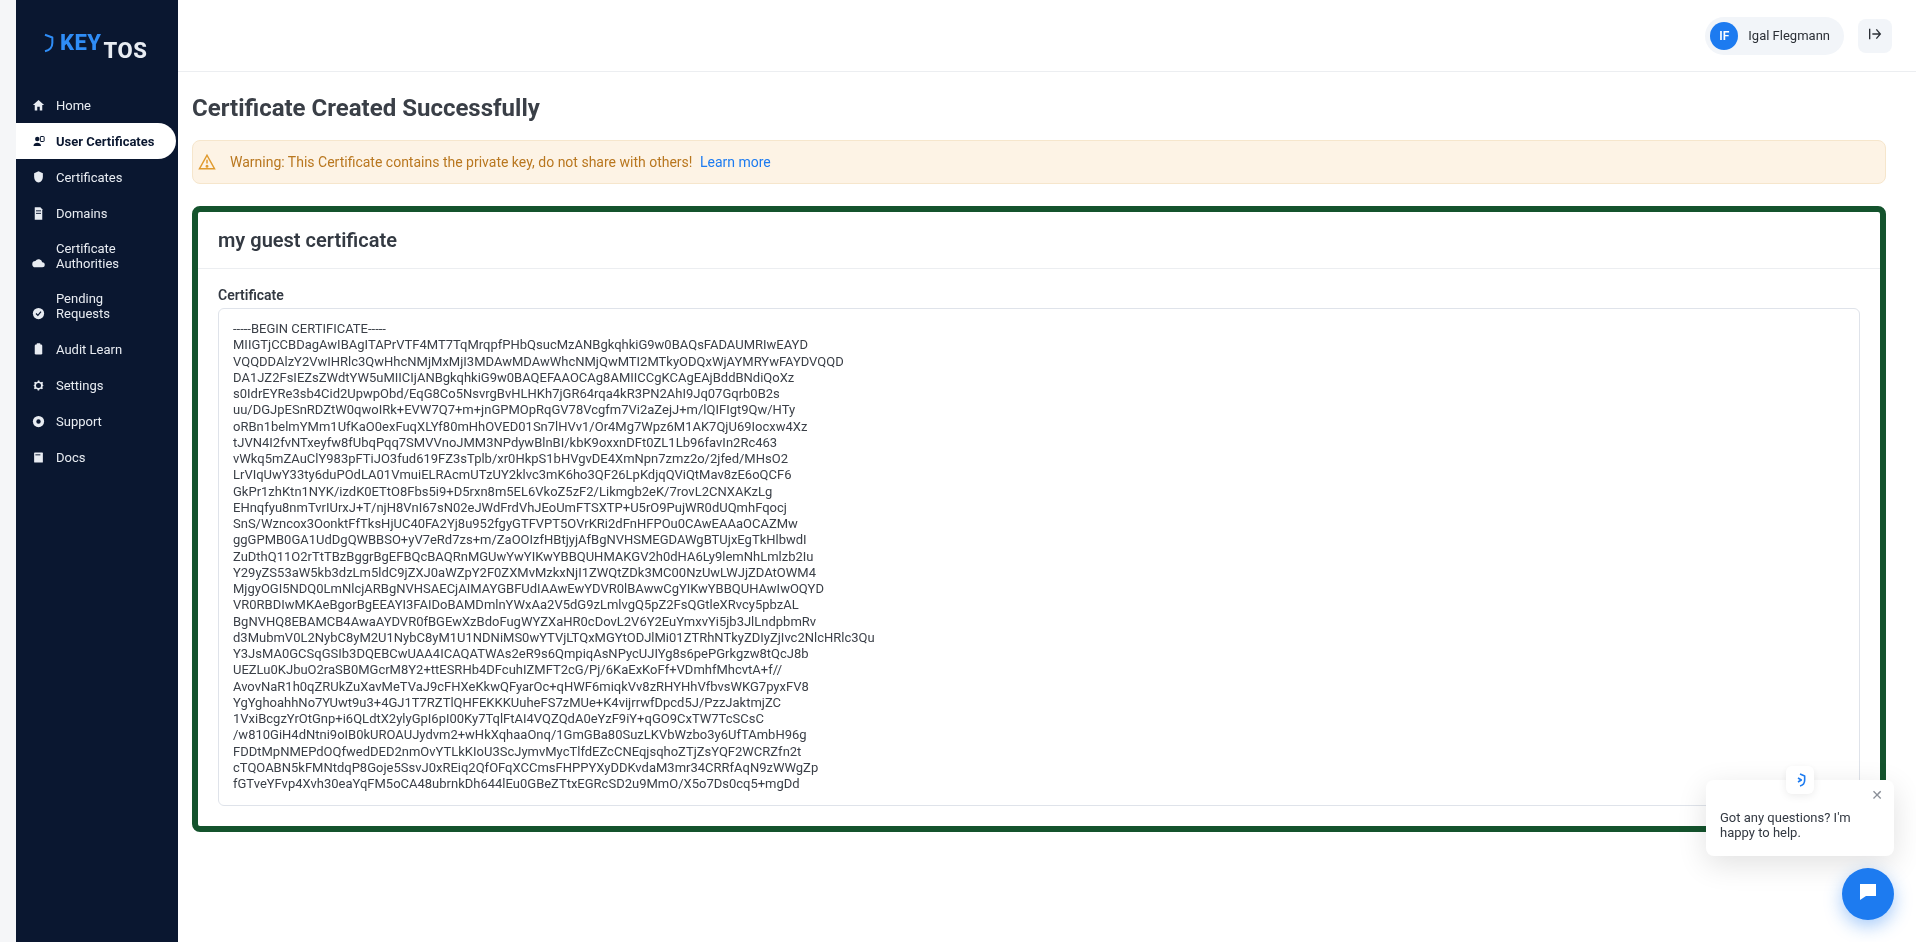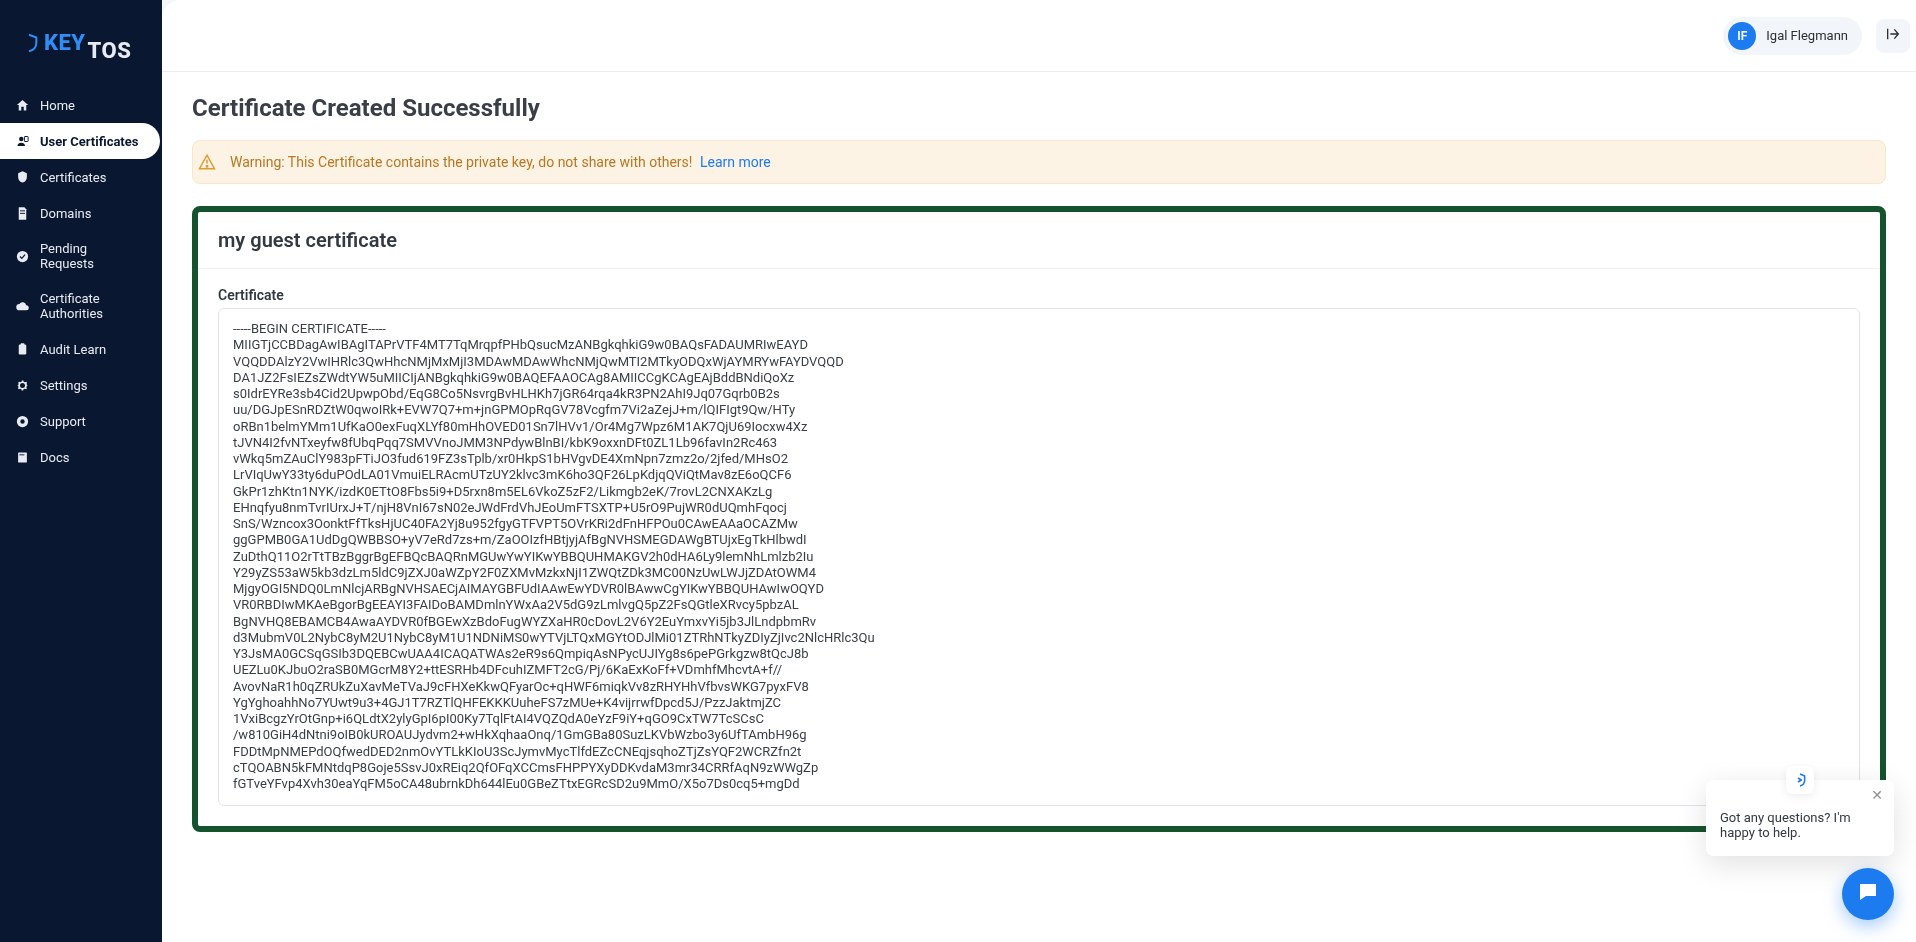--- a/index.html
+++ b/index.html
@@ -8,21 +8,21 @@
     background: #f5f6f8;
     color: #1a1a1a;
     width: 1916px;
     height: 942px;
     overflow: hidden;
   }
 
   
   .sidebar {
     position: fixed;
-    left: 0; top: 0;
+    left: 16px; top: 0;
     width: 162px;
     height: 100%;
     background: #0a1730;
     color: #e8ecf2;
     display: flex;
     flex-direction: column;
     z-index: 10;
   }
   .logo {
     padding: 22px 18px 24px 18px;
@@ -37,21 +37,21 @@
     color: #2f8df7;
     margin-right: 2px;
     display: inline-flex;
   }
   .logo .logo-text-1 { color: #2f8df7; }
   .logo .logo-text-2 { color: #e8ecf2; margin-top: 16px; }
 
   .nav { display: flex; flex-direction: column; gap: 0; }
   .nav-item {
     display: flex;
-    align-items: center;
+    align-items: flex-end;
     gap: 10px;
     padding: 10px 12px 10px 14px;
     font-size: 13px;
     color: #e8ecf2;
     cursor: pointer;
     border-radius: 0 18px 18px 0;
     margin-right: 6px;
   }
   .nav-item.active {
     background: #ffffff;
@@ -75,21 +75,21 @@
     border-top-left-radius: 18px;
     display: flex;
     flex-direction: column;
   }
   .topbar {
     height: 72px;
     border-bottom: 1px solid #eceef1;
     display: flex;
     align-items: center;
     justify-content: flex-end;
-    padding: 0 6px 0 30px;
+    padding: 0 24px 0 30px;
     gap: 14px;
   }
   .user-chip {
     display: flex;
     align-items: center;
     gap: 10px;
     background: #f2f5f9;
     border-radius: 24px;
     padding: 5px 14px 5px 5px;
     cursor: pointer;
@@ -272,33 +272,33 @@
             <path d="M6 2h9l3 3v17H6z"></path>
             <rect x="8" y="7" width="8" height="1.5" fill="#0a1730"></rect>
             <rect x="8" y="11" width="8" height="1.5" fill="#0a1730"></rect>
           </svg>
       </span>
       <span>Domains</span>
     </div>
     <div class="nav-item">
       <span class="nav-icon">
         <svg width="15" height="15" viewBox="0 0 24 24" fill="currentColor">
+            <path d="M7 18a5 5 0 010-10 6 6 0 0111 2 4 4 0 010 8z"></path>
+          </svg>
+      </span>
+      <span>Certificate Authorities</span>
+    </div>
+    <div class="nav-item">
+      <span class="nav-icon">
+        <svg width="15" height="15" viewBox="0 0 24 24" fill="currentColor">
             <circle cx="12" cy="12" r="9"></circle>
             <path d="M8 12l3 3 5-6" stroke="#0a1730" stroke-width="2" fill="none"></path>
           </svg>
       </span>
       <span>Pending Requests</span>
-    </div>
-    <div class="nav-item">
-      <span class="nav-icon">
-        <svg width="15" height="15" viewBox="0 0 24 24" fill="currentColor">
-            <path d="M7 18a5 5 0 010-10 6 6 0 0111 2 4 4 0 010 8z"></path>
-          </svg>
-      </span>
-      <span>Certificate Authorities</span>
     </div>
     <div class="nav-item">
       <span class="nav-icon">
         <svg width="15" height="15" viewBox="0 0 24 24" fill="currentColor">
             <rect x="6" y="4" width="12" height="16" rx="2"></rect>
             <rect x="9" y="2" width="6" height="4" rx="1"></rect>
           </svg>
       </span>
       <span>Audit Learn</span>
     </div>

